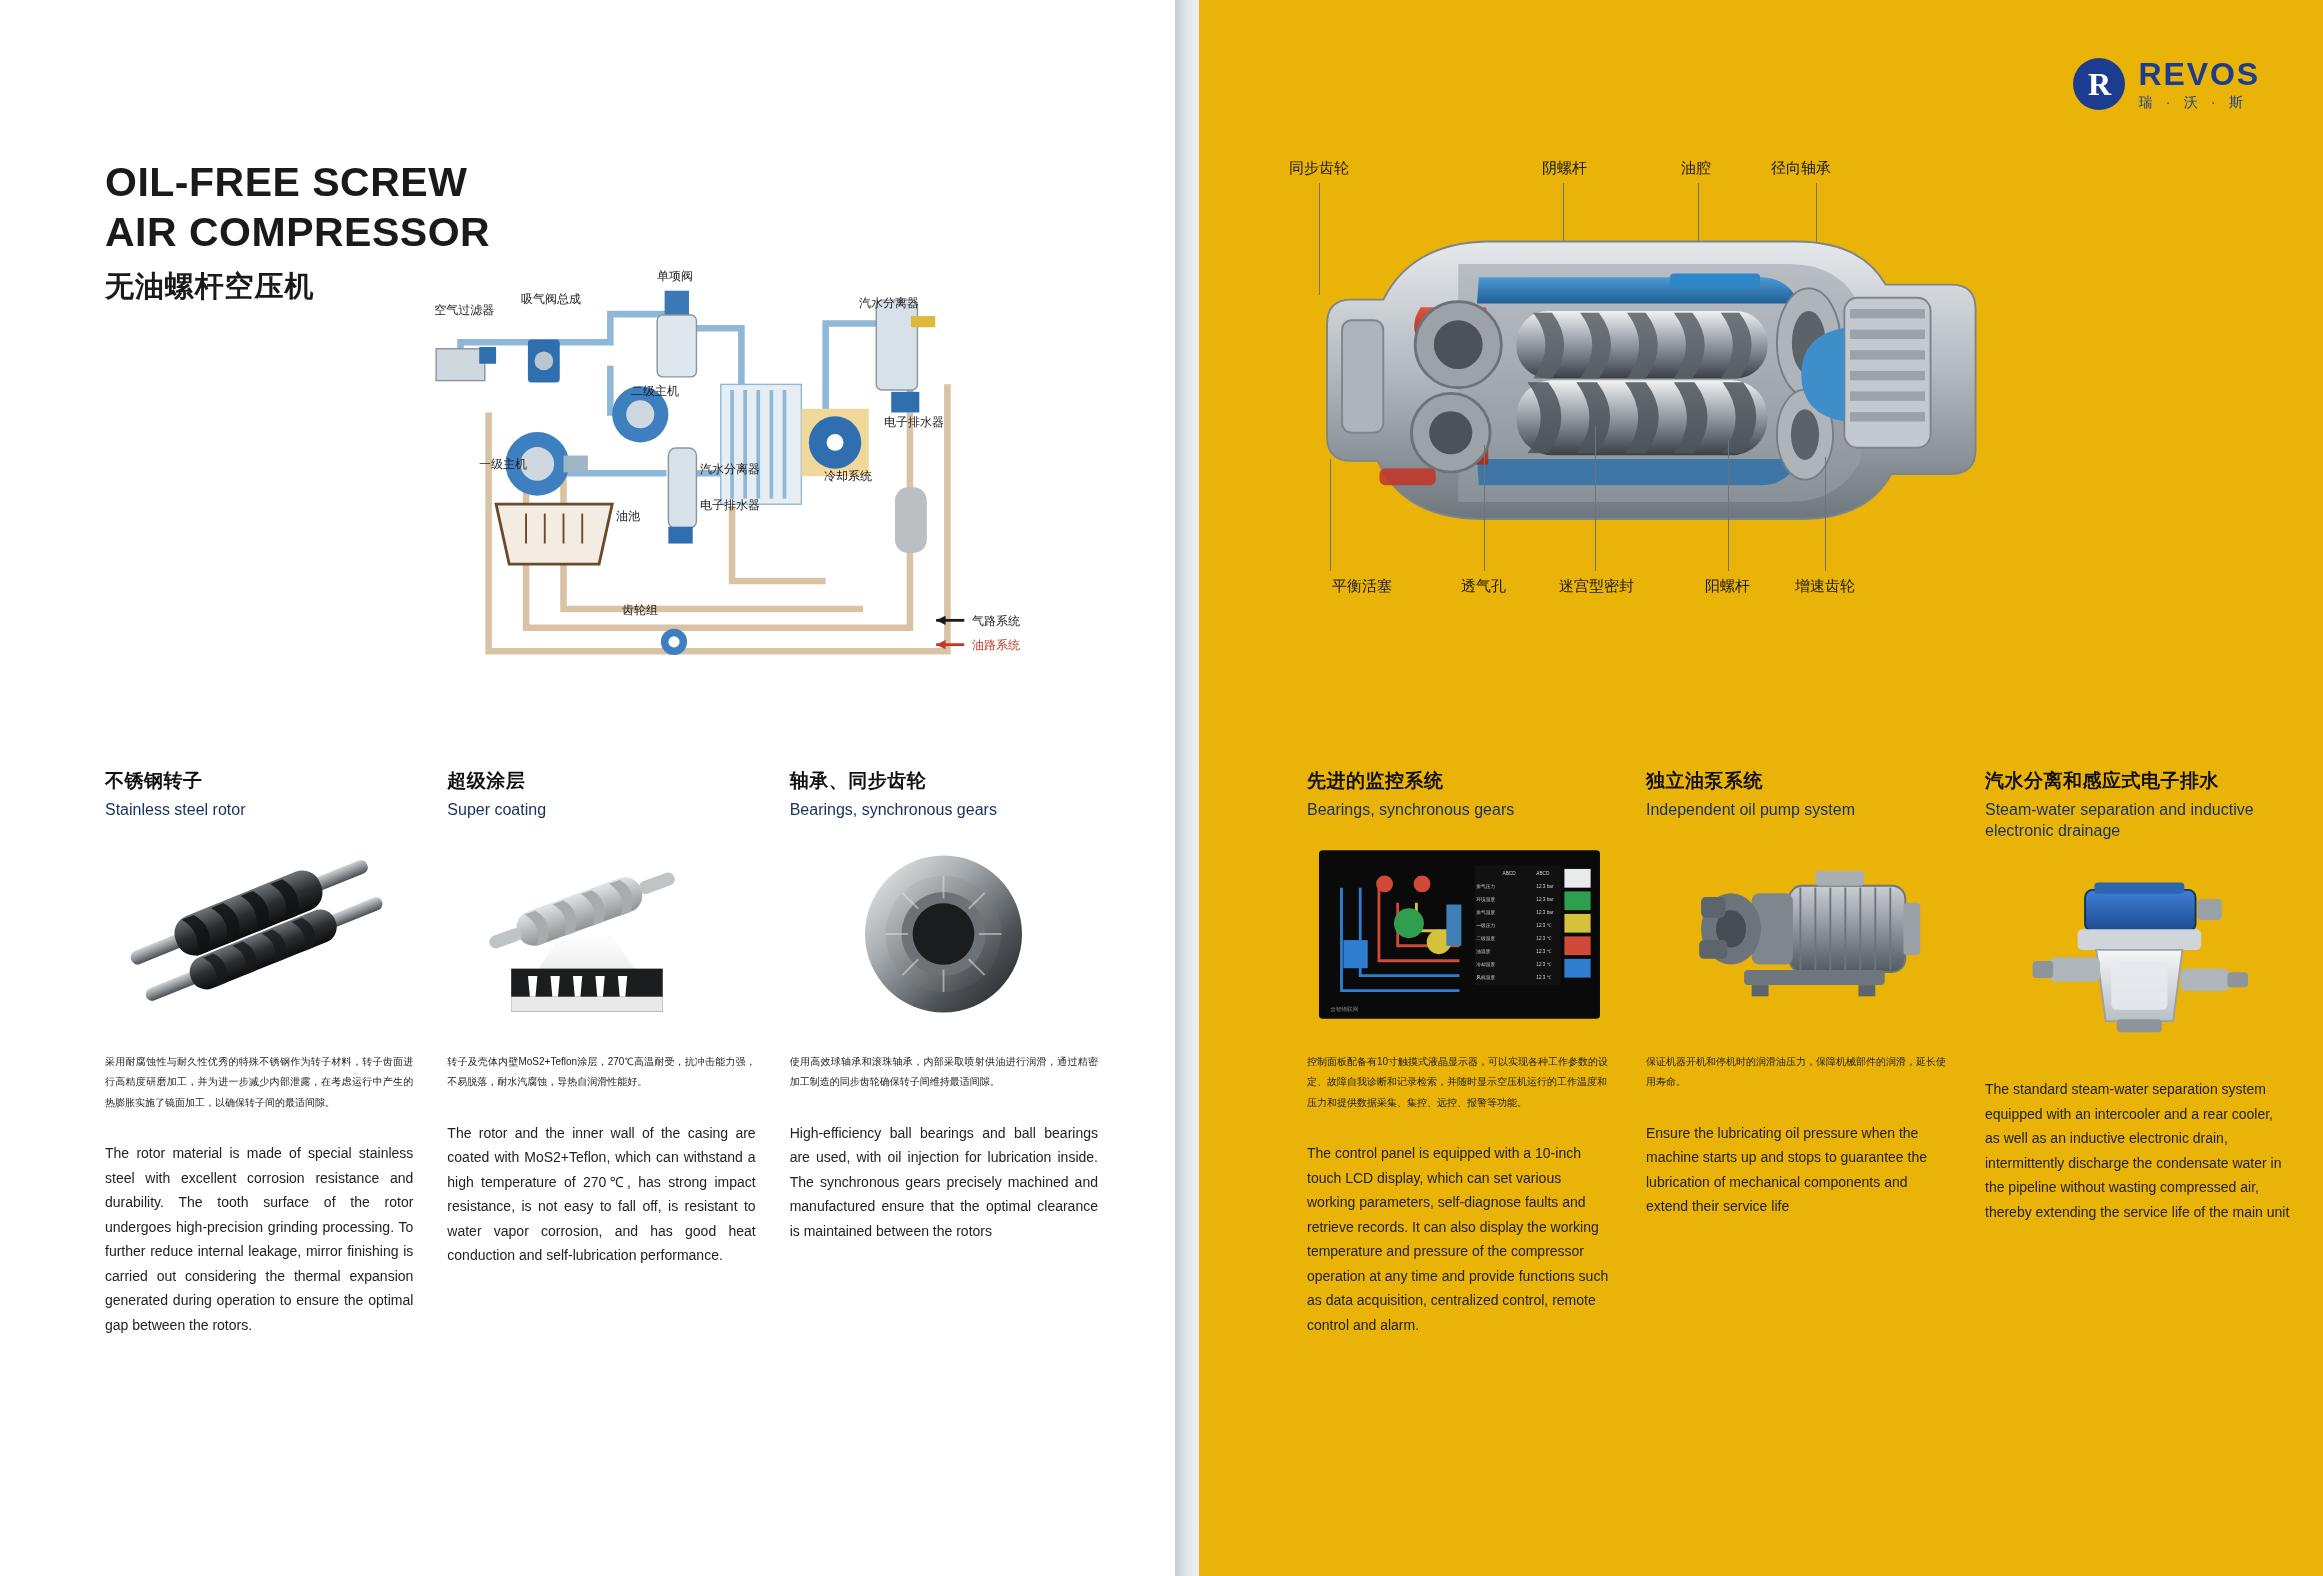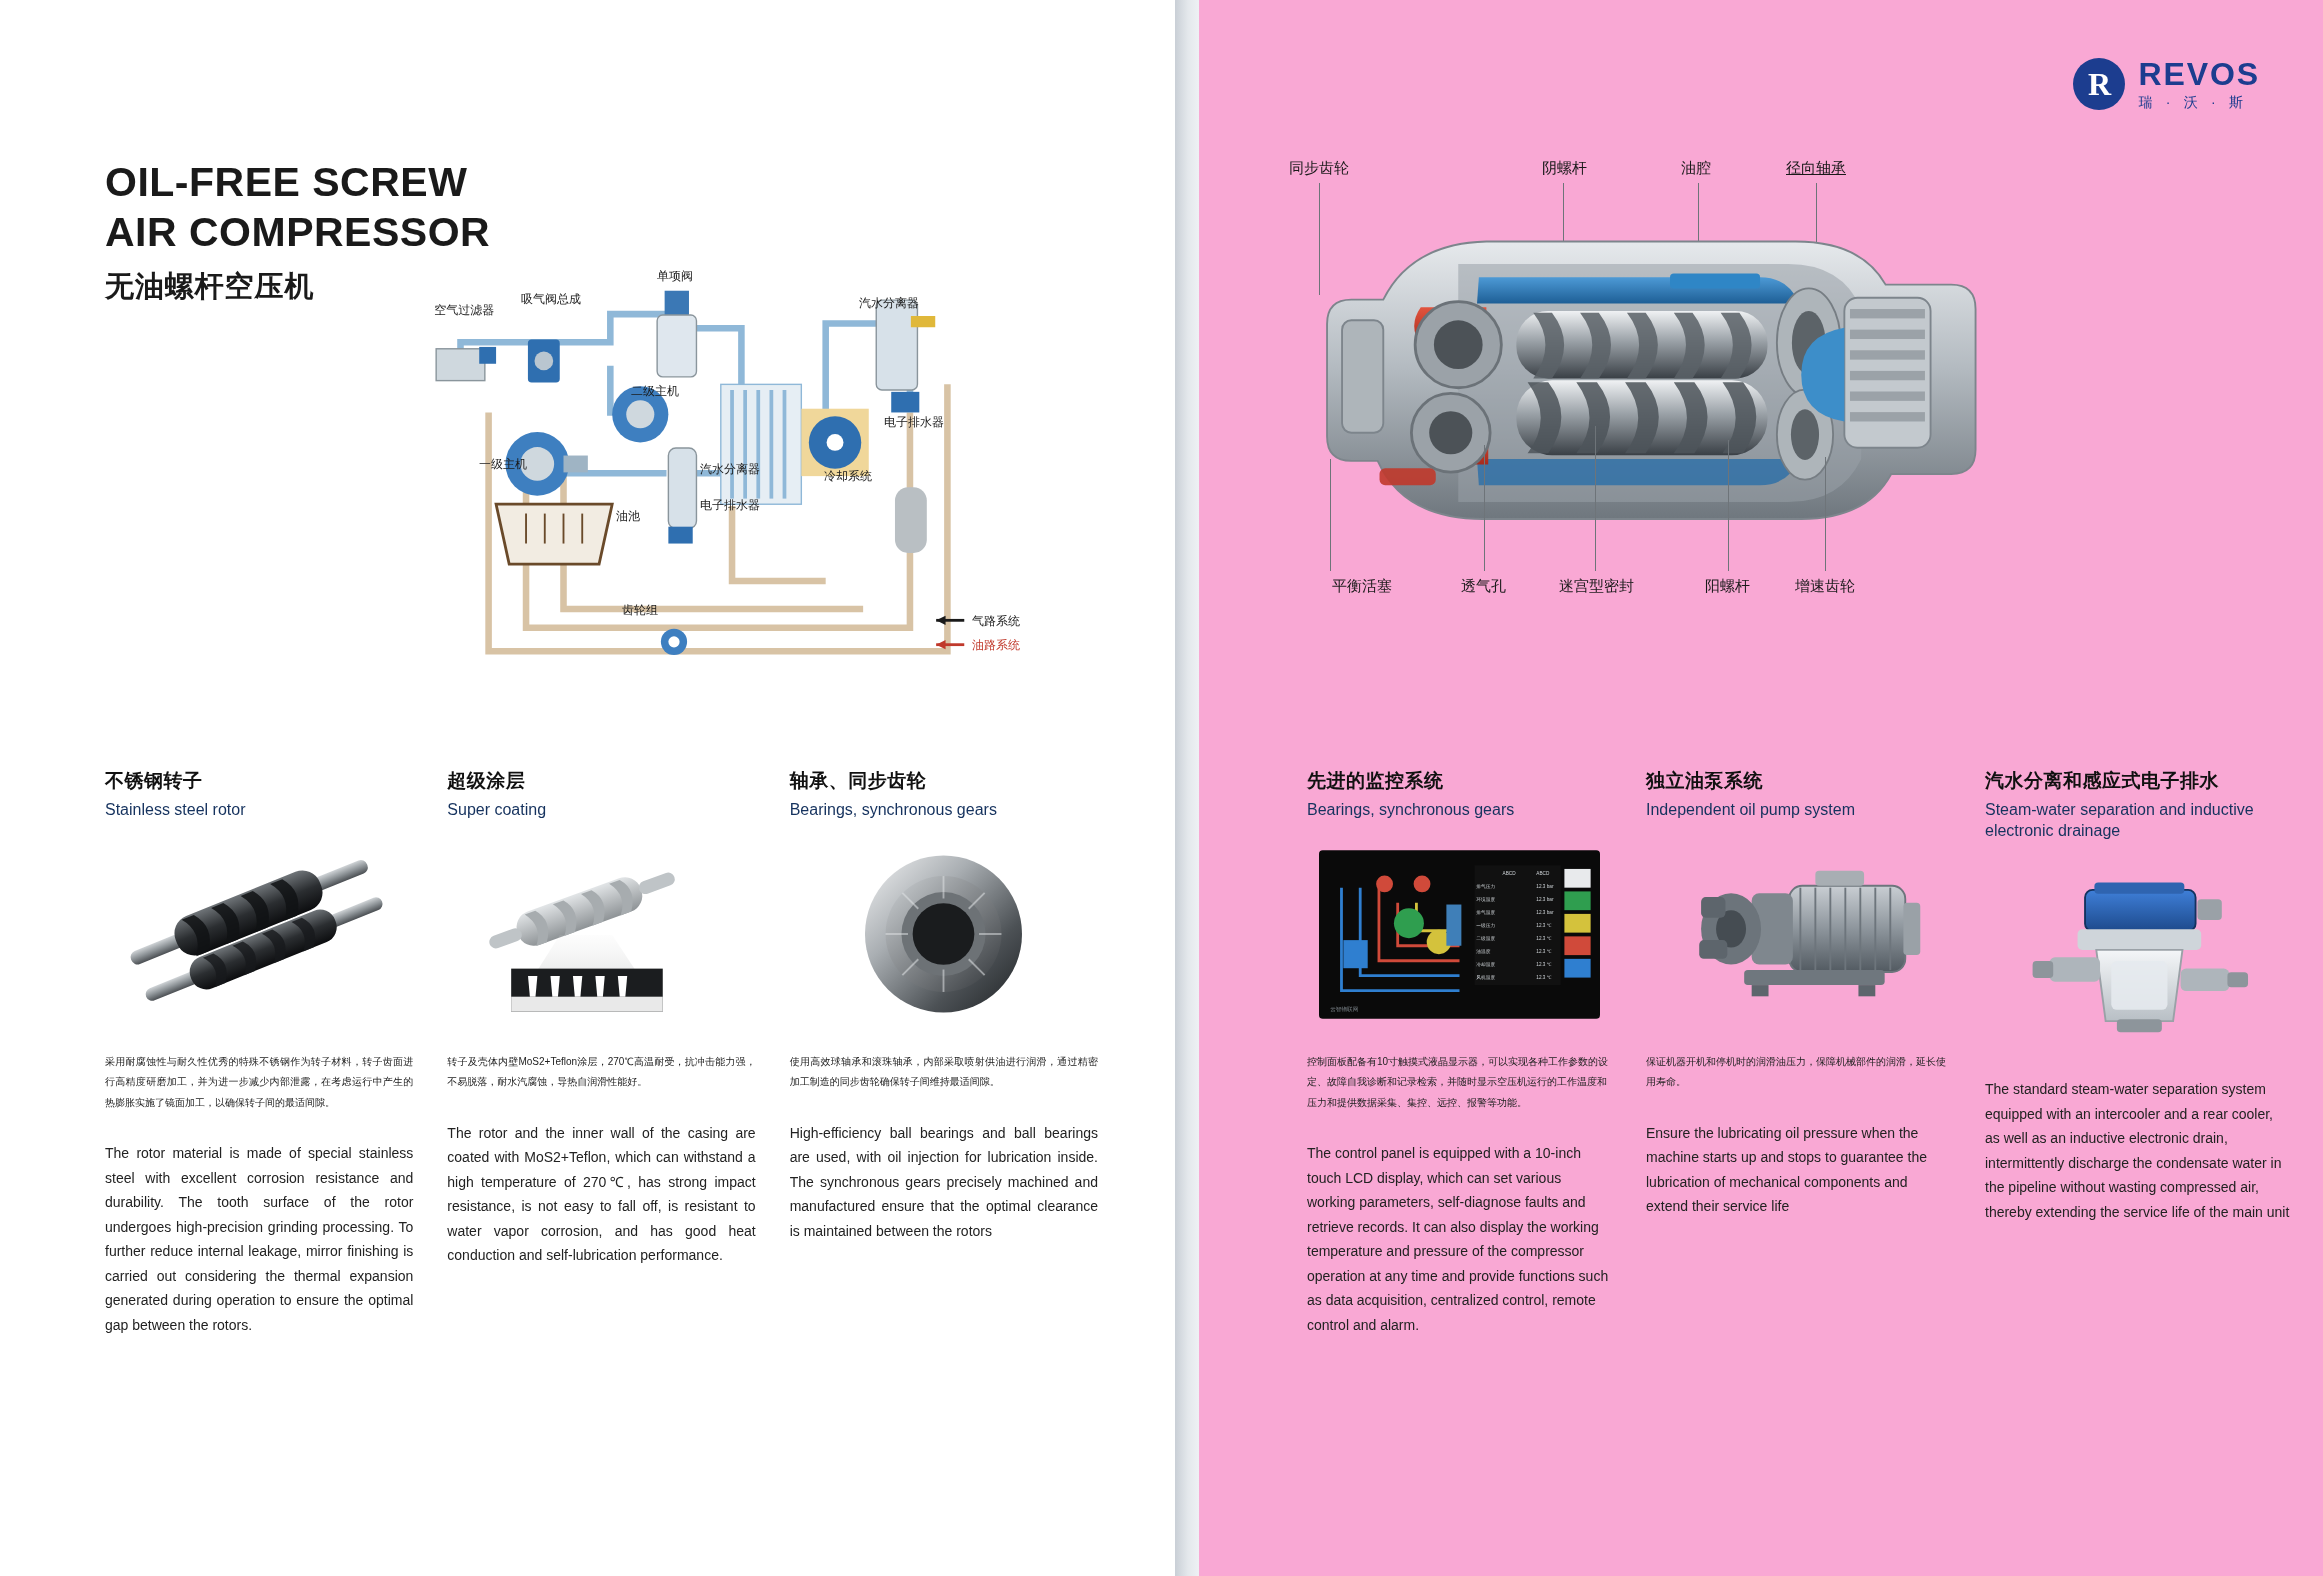--- a/index.html
+++ b/index.html
@@ -22,21 +22,21 @@
     position: relative;
     width: 1175px;
     height: 1577px;
     background: #ffffff;
     flex: 0 0 1175px;
   }
   .right-page {
     position: relative;
     width: 1149px;
     height: 1577px;
-    background: #f9a8d4;
+    background: #eab308;
     flex: 0 0 1149px;
   }
   .gutter-shadow {
     position: absolute;
     left: 1175px; top: 0;
     width: 24px; height: 1577px;
     background: linear-gradient(to right, #c9cfd6 0%, #e4e8ec 55%, #eef1f4 100%);
     pointer-events: none;
   }
   
@@ -387,21 +387,21 @@
         <div class="wordmark">REVOS</div>
         <div class="sub">瑞 · 沃 · 斯</div>
       </div>
     </div>
 
     <div class="cutaway">
 
       <div class="cut-label" style="left:28px; top:0;">同步齿轮</div>
       <div class="cut-label" style="left:281px; top:0;">阴螺杆</div>
       <div class="cut-label" style="left:420px; top:0;">油腔</div>
-      <div class="cut-label" style="left:525px; top:0;text-decoration:underline;">径向轴承</div>
+      <div class="cut-label" style="left:510px; top:0;">径向轴承</div>
       <div class="leader" style="left:58px;  top:24px; height:112px;"></div>
       <div class="leader" style="left:302px; top:24px; height:94px;"></div>
       <div class="leader" style="left:437px; top:24px; height:86px;"></div>
       <div class="leader" style="left:555px; top:24px; height:77px;"></div>
 
       <svg width="984" height="394" viewBox="0 0 1050 420" style="position:absolute; left:-112px; top:28px;">
         <defs>
           <linearGradient id="body" x1="0" y1="0" x2="0" y2="1">
             <stop offset="0" stop-color="#e6e9ec"></stop>
               <stop offset=".45" stop-color="#b4bbc1"></stop>

